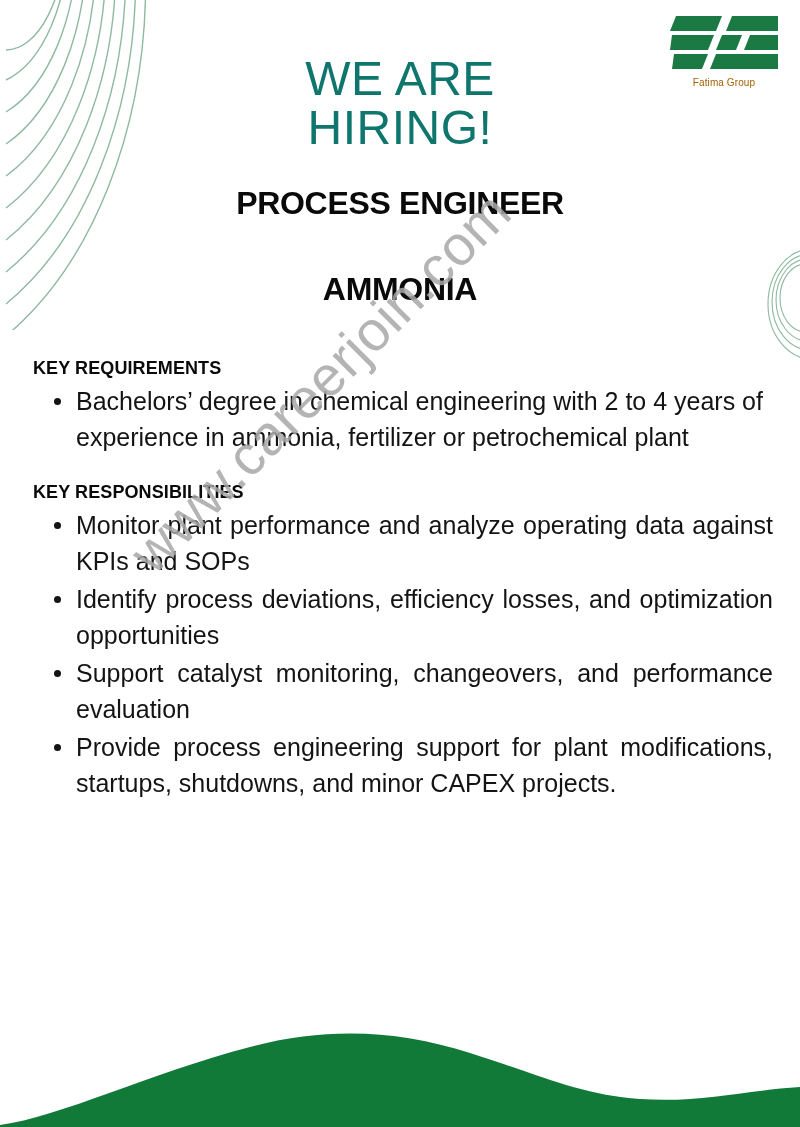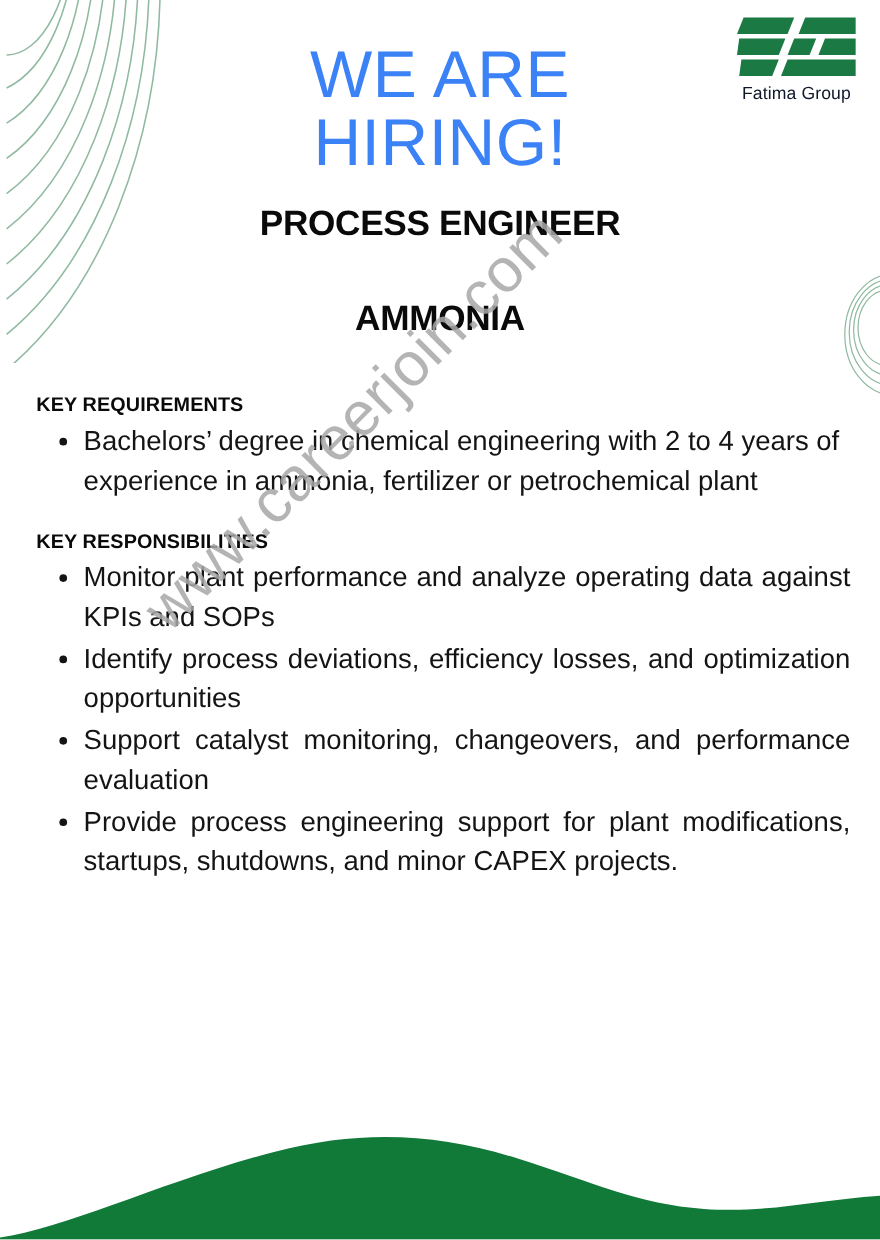--- a/index.html
+++ b/index.html
@@ -49,37 +49,37 @@
     position: absolute;
     right: 14px;
     top: 14px;
     width: 124px;
     text-align: center;
   }
   .logo-mark { display: block; width: 108px; height: 60px; margin: 0 auto; }
   .logo-text {
     display: block;
     margin-top: 3px;
-    font-size: 16px;
+    font-size: 10px;
     letter-spacing: 0.1px;
-    color: #0f172a;
+    color: #a16207;
     font-family: "Liberation Sans", sans-serif;
   }
 
   
   .hiring {
     position: absolute;
     left: 0;
-    top: 37px;
+    top: 54px;
     width: 800px;
     text-align: center;
-    font-size: 60px;
+    font-size: 48px;
     line-height: 1.03;
     font-weight: 400;
-    color: #3b82f6;
+    color: #0f766e;
     letter-spacing: 0.5px;
     font-family: "Liberation Sans", sans-serif;
   }
   .hiring .l2 { display: block; }
 
   .job-title {
     position: absolute;
     left: 0;
     top: 185px;
     width: 800px;

